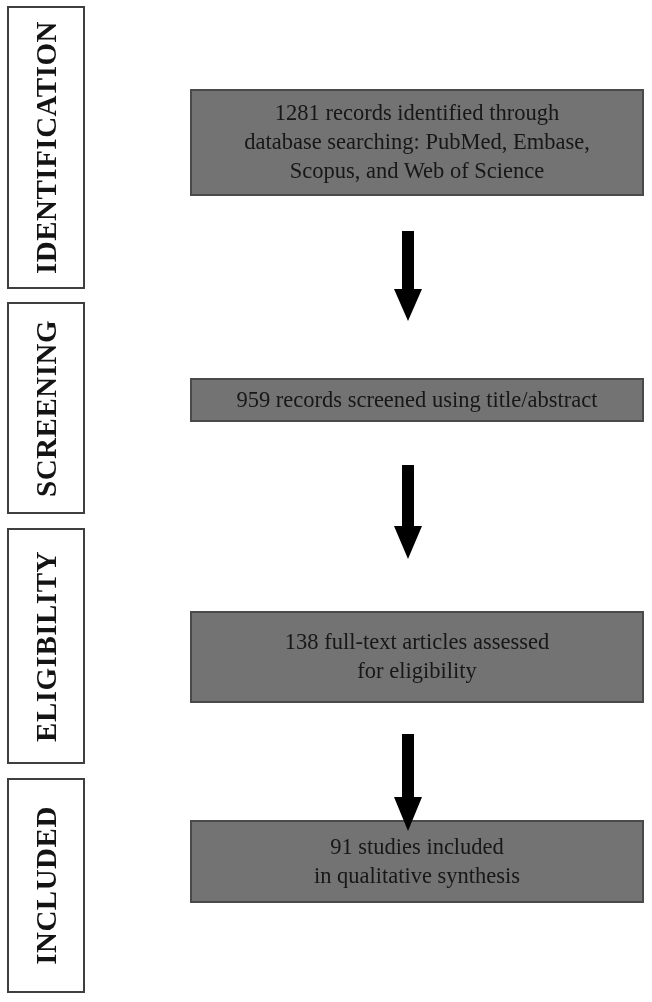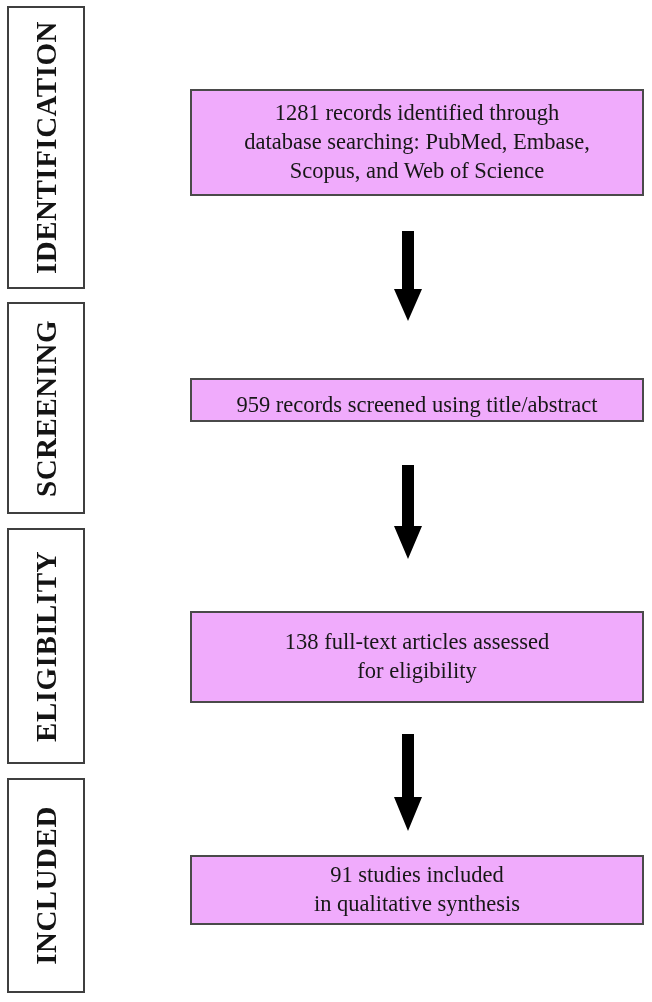--- a/index.html
+++ b/index.html
@@ -49,39 +49,39 @@
   #stage-eligibility    { top: 528px; height: 236px; }
   #stage-included       { top: 778px; height: 215px; }
 
   
   .flow-box {
     position: absolute;
     left: 190px;
     width: 454px;
     box-sizing: border-box;
     border: 2px solid #4a4a4a;
-    background: #f0abfc;
+    background: #737373;
     display: flex;
     align-items: center;
     justify-content: center;
     text-align: center;
   }
   .flow-text {
     font-family: "Liberation Serif", "DejaVu Serif", serif;
     font-size: 22.5px;
     line-height: 1.28;
     color: #171717;
     padding: 0 10px;
     white-space: pre-line;
   }
 
   #box-identified { top: 89px;  height: 107px; }
-  #box-screened   { top: 378px; height: 44px; align-items: flex-end;  }
+  #box-screened   { top: 378px; height: 44px;  }
   #box-fulltext   { top: 611px; height: 92px;  }
-  #box-included   { top: 855px; height: 70px;  }
+  #box-included   { top: 820px; height: 83px;  }
 
   
   .arrow {
     position: absolute;
     left: 388px;
     width: 40px;
   }
   .arrow svg { display: block; width: 40px; height: 100%; }
 
   #arrow-1 { top: 231px; height: 90px; }

